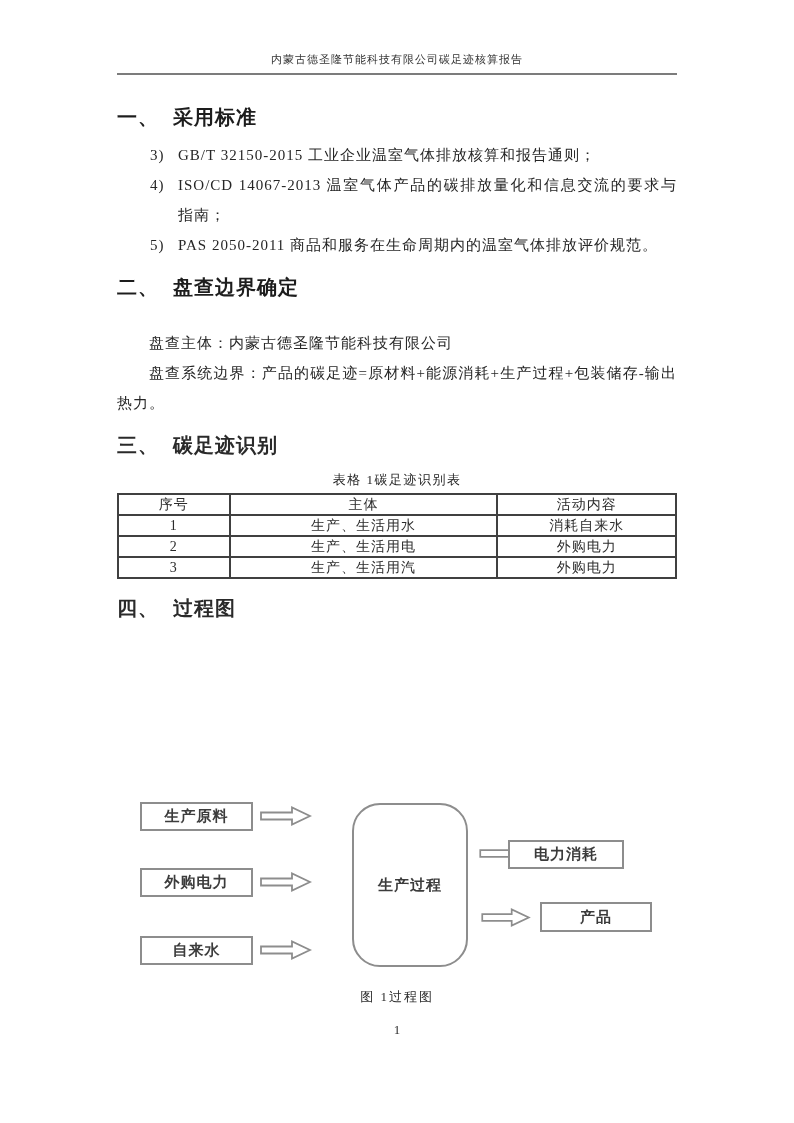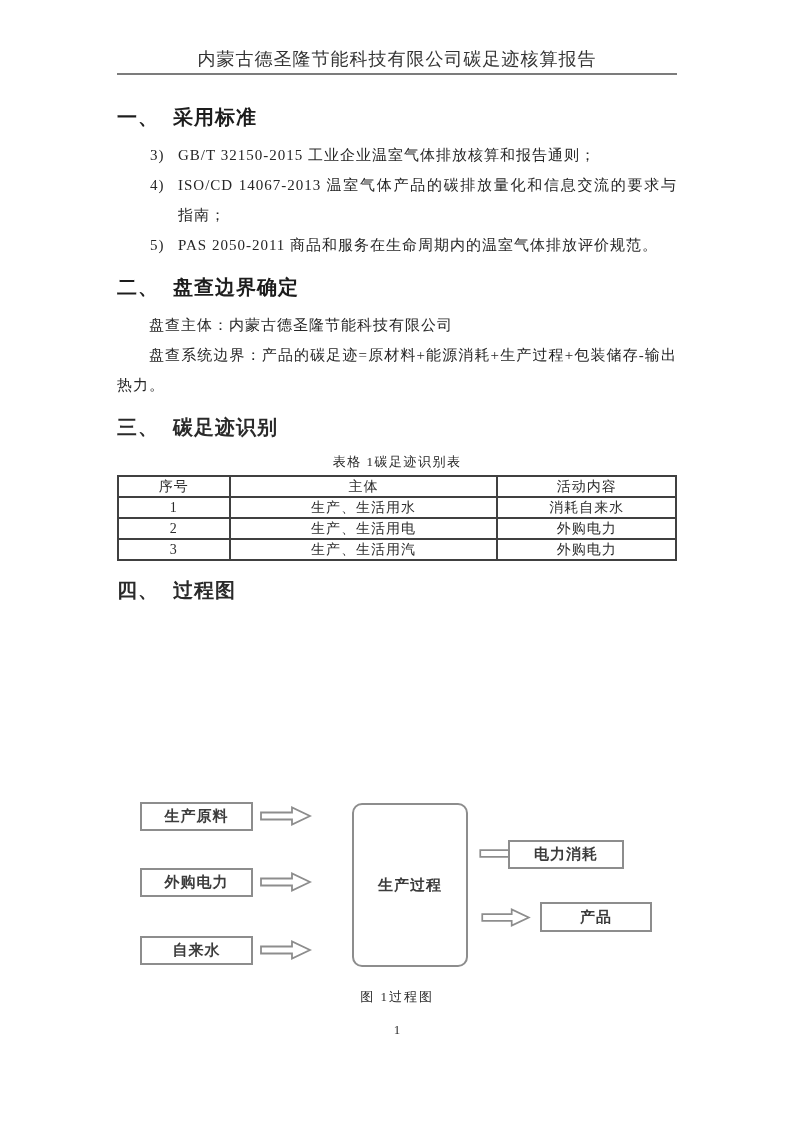--- a/index.html
+++ b/index.html
@@ -4,34 +4,34 @@
 <style>
   * { box-sizing: border-box; }
   html,body { margin:0; padding:0; background:#e8e8e8; }
   .page {
     position:relative; width:794px; height:1123px; margin:0 auto;
     background:#ffffff; color:#262626; overflow:hidden;
     font-family:"Liberation Serif","DejaVu Serif",serif;
   }
   .header {
     position:absolute; top:51px; left:117px; right:117px;
-    text-align:center; font-size:18px; line-height:17px;
+    text-align:center; font-size:11px; line-height:17px;
     letter-spacing:1px; color:#333;
     padding-bottom:5px; border-bottom:2px solid #7c7c7c;
   }
   .content { position:absolute; top:96px; left:117px; width:560px; }
   h2.sec {
     font-family:"Liberation Sans","DejaVu Sans",sans-serif;
     font-size:20px; font-weight:bold; color:#1d1d1d;
     line-height:26px; letter-spacing:1px;
   }
   h2.sec .sec-num { display:inline-block; min-width:56px; }
   h2.sec.serif { font-family:"Liberation Serif","DejaVu Serif",serif; color:#2a2a2a; }
   .sec1 { margin:8px 0 10px; }
-  .sec2 { margin:14px 0 10px; }
+  .sec2 { margin:14px 0 28px; }
   .sec3 { margin:14px 0 13px; }
   .sec4 { margin:16px 0 0; }
   .olist { font-size:15px; line-height:30px; letter-spacing:1px; text-align:justify; }
   .li { padding-left:61px; }
   .li .num { display:inline-block; width:28px; margin-left:-28px; }
   .body-p {
     margin:0; font-size:15px; line-height:30px; letter-spacing:1px;
     text-align:justify; text-indent:32px;
   }
   .tbl-caption { text-align:center; font-size:13px; line-height:18px; margin:0 0 4px; letter-spacing:1.5px; }
@@ -43,21 +43,21 @@
     border:2px solid #404040; height:21px; padding:0 2px;
     text-align:center; font-weight:normal; color:#2b2b2b;
   }
   .diagram { position:absolute; left:0; top:782px; width:794px; height:206px; }
   .dbox {
     position:absolute; border:2px solid #8d8d8d; border-radius:0; background:#fff;
     display:flex; align-items:center; justify-content:center;
     font-family:"Liberation Sans","DejaVu Sans",sans-serif;
     font-weight:bold; font-size:15px; color:#3c3c3c; letter-spacing:1px;
   }
-  .dbox.process { border-radius:10px; }
+  .dbox.process { border-radius:28px; }
   .darrow { position:absolute; }
   .fig-caption { position:absolute; top:988px; left:0; width:794px; text-align:center; font-size:13px; letter-spacing:2px; color:#2e2e2e; }
   .page-num { position:absolute; top:1022px; left:0; width:794px; text-align:center; font-size:13px; color:#2e2e2e; }
 </style>
 </head>
 <body>
 
 <div class="page">
 
   <div class="header">

